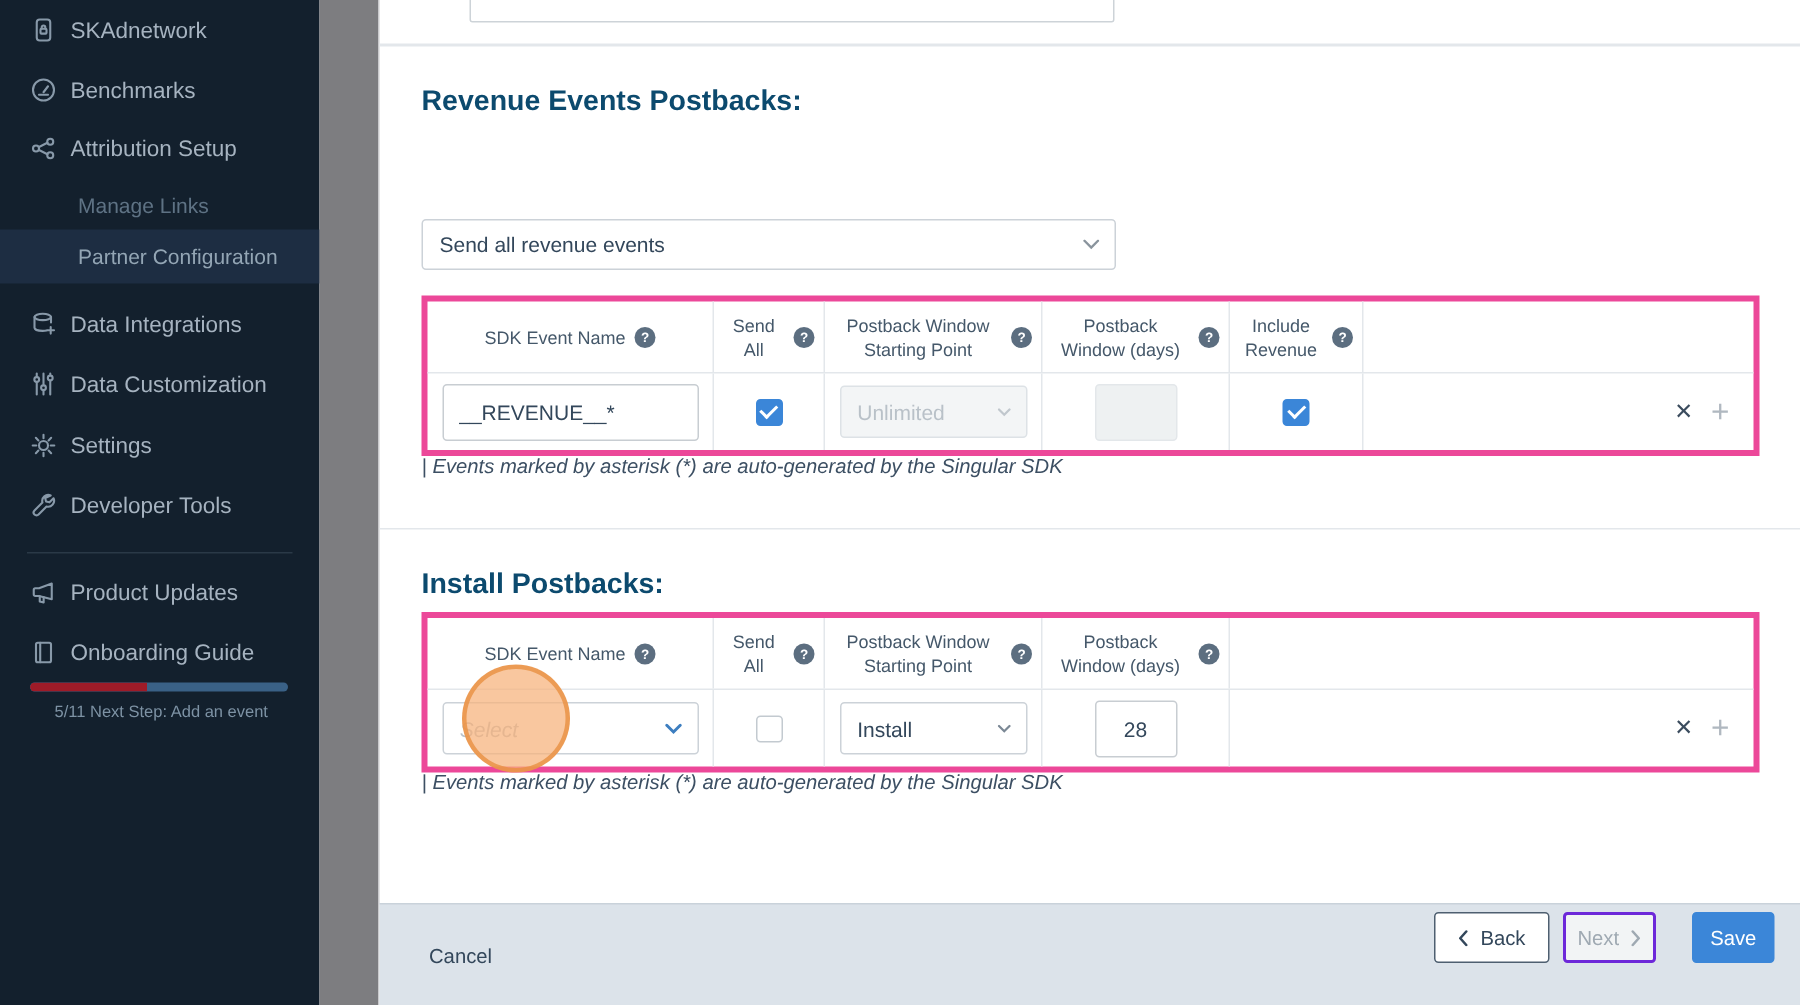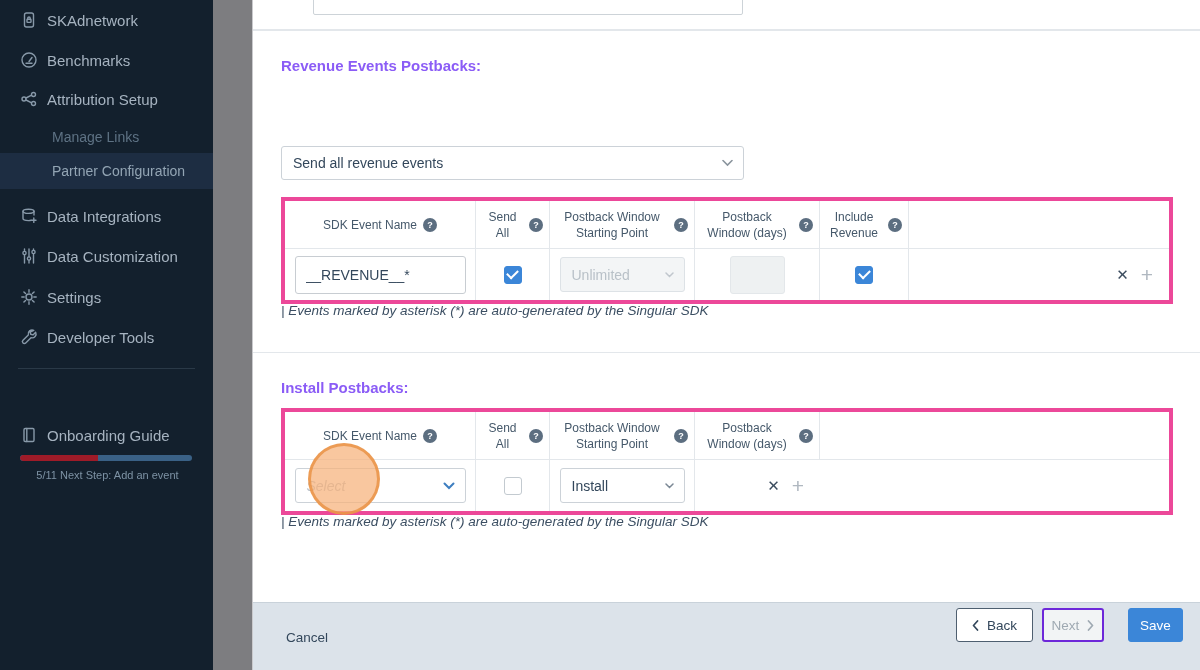--- a/index.html
+++ b/index.html
@@ -23,21 +23,21 @@
 
   
   .dim-strip { position:absolute; left:213px; top:0; width:39px; height:670px; background:#7d7d80; }
 
   
   .panel { position:absolute; left:252px; top:0; width:948px; height:670px; background:#fff; border-left:1px solid #c9c9cc; }
   .partial-input { position:absolute; left:60px; top:-4px; width:430px; height:19px; background:#fff; border:1px solid #cdd3d8; border-radius:0 0 2px 2px; }
   .top-divider { position:absolute; left:0; top:29px; width:948px; height:2px; background:#e3e7eb; }
   .section-divider { position:absolute; left:0; top:352px; width:948px; height:1px; background:#e3e7eb; }
 
-  .h-section { position:absolute; left:28px; font-size:15px; font-weight:bold; color:#8b5cf6;text-align:center; }
+  .h-section { position:absolute; left:28px; font-size:19px; font-weight:bold; color:#0c4a6e;text-align:center; }
   .desc { position:absolute; left:28px; top:91px; width:690px; font-size:15px; line-height:21px; color:#42556a; white-space:pre-line; }
   .note { position:absolute; left:28px; font-size:13.5px; font-style:italic; color:#3c4f63; }
 
   
   .select { position:relative; background:#fff; border:1px solid #ccd2d8; border-radius:3px; display:flex; align-items:center; cursor:pointer; }
   .select .sel-text { font-size:14px; color:#33475b; padding-left:11px; }
   .select .chev { position:absolute; right:10px; top:50%; transform:translateY(-50%); display:flex; }
   .select.disabled { background:#f3f5f6; border-color:#dde2e6; cursor:default; }
   .select.disabled .sel-text { color:#b9c1c8; }
   .placeholder { font-style:italic; color:#b9c1c9 !important; }
@@ -168,20 +168,29 @@
     <span class="sicon">
       <svg class="sic" width="18" height="18" viewBox="0 0 18 18">
           <path d="M13.8 2.3a4 4 0 0 0-5.5 4.7L3 12.3a1.9 1.9 0 0 0 2.7 2.7l5.3-5.3a4 4 0 0 0 4.7-5.5L13 6.9l-2.3-.6-.6-2.3z"></path>
         </svg>
     </span>
     <span class="slabel">Developer Tools</span>
   </div>
 
   <div class="side-divider" style="top:368px"></div>
 
+  <div class="side-item" style="top:375px">
+    <span class="sicon">
+      <svg class="sic" width="18" height="18" viewBox="0 0 18 18">
+          <path d="M14.5 3v10.5L6 11.3H3.5a1 1 0 0 1-1-1V7.2a1 1 0 0 1 1-1H6z"></path>
+          <path d="M6.5 11.6v3.4l2.6.7v-3.6"></path>
+        </svg>
+    </span>
+    <span class="slabel">Product Updates</span>
+  </div>
 
   <div class="side-item" style="top:415px">
     <span class="sicon">
       <svg class="sic" width="18" height="18" viewBox="0 0 18 18">
           <rect x="4" y="2.5" width="10" height="13" rx="1.2"></rect>
           <path d="M6.8 2.5v13"></path>
         </svg>
     </span>
     <span class="slabel">Onboarding Guide</span>
   </div>
@@ -307,20 +316,23 @@
       <div class="td">
         <div class="select" style="width:125px;height:35px">
           <span class="sel-text">Install</span>
           <span class="chev">
             <svg width="9" height="6" viewBox="0 0 9 6">
                 <polyline points="1,1 4.5,4.5 8,1" fill="none" stroke="#7b8895" stroke-width="1.5" stroke-linecap="round"></polyline>
               </svg>
           </span>
         </div>
       </div>
+      <div class="td">
+        <input class="tinput" style="width: 55px; height: 38px; text-align: center;" value="28">
+      </div>
       <div class="td actions">
         <span class="x-icon"></span>
         <span class="plus-icon"></span>
       </div>
     </div>
   </div>
 
   <div class="note" style="top:514px">| Events marked by asterisk (*) are auto-generated by the Singular SDK</div>
 
   <div class="click-circle"></div>

